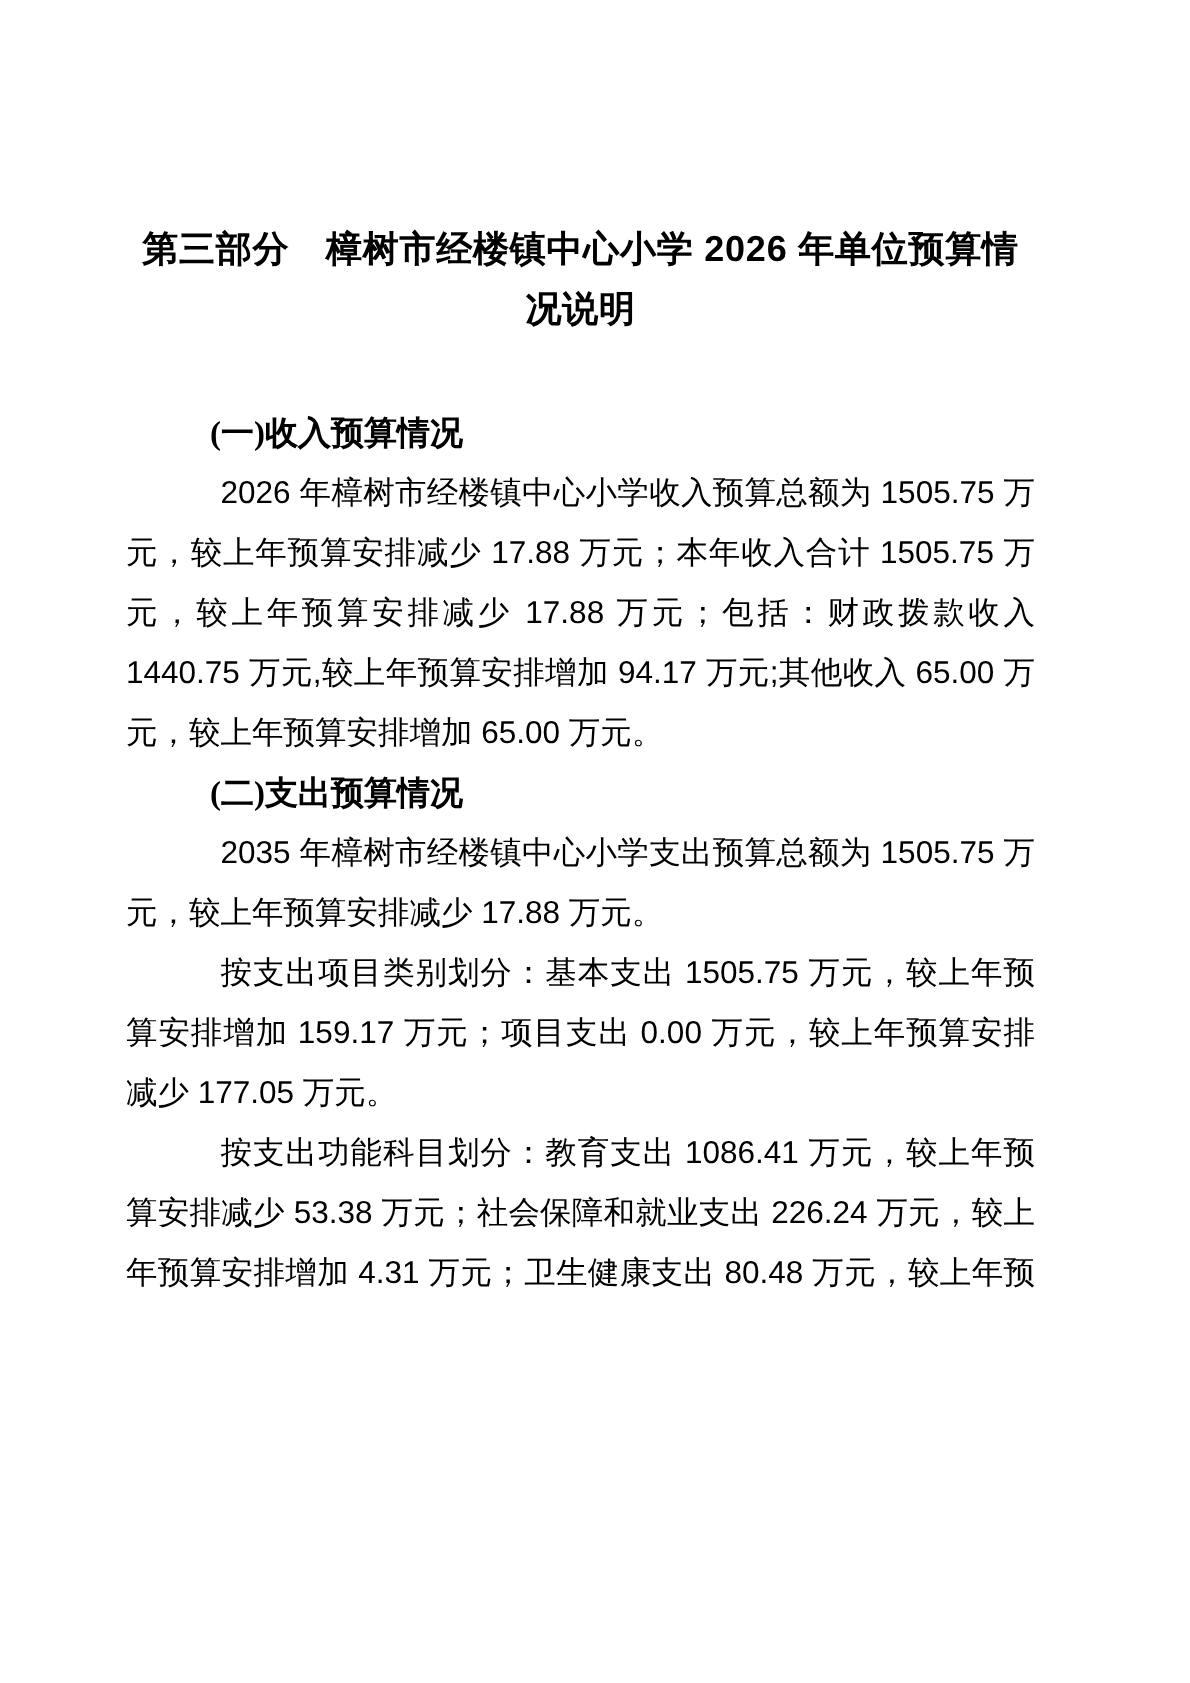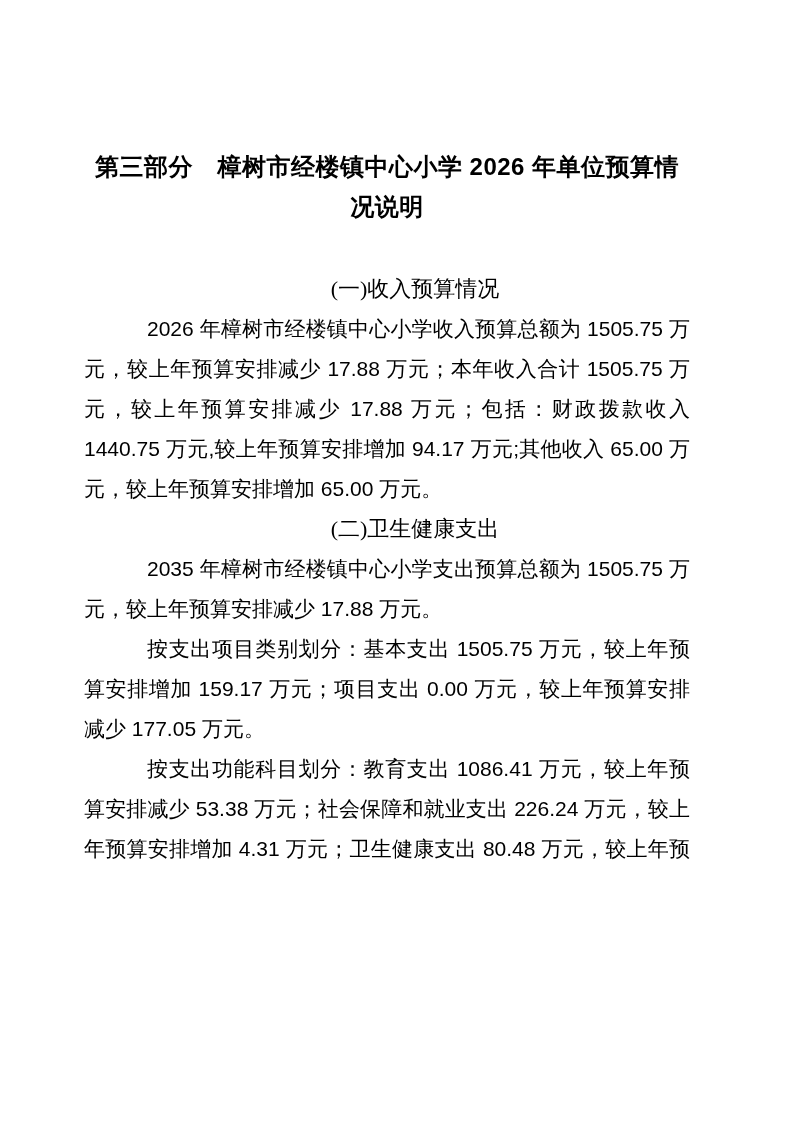--- a/index.html
+++ b/index.html
@@ -31,25 +31,24 @@
     margin: 0;
     font-family: "Liberation Serif", serif;
     font-weight: 700;
     font-size: 22px;
     line-height: 40px;
     text-indent: 63px;
   }
   .sub-heading {
     margin: 0;
     font-family: "Liberation Serif", serif;
-    font-weight: 400;
+    font-weight: 700;
     font-size: 22px;
     line-height: 40px;
     text-indent: 56px;
-    text-align: center;
   }
   .body-para {
     margin: 0;
     font-family: Liberation Sans, sans-serif;
     font-weight: 400;
     font-size: 21px;
     line-height: 40px;
     text-align: justify;
     text-indent: 63px;
   }
@@ -59,21 +58,21 @@
 
 <div class="page">
 
   <h1 class="doc-title">第三部分　樟树市经楼镇中心小学 2026 年单位预算情况说明</h1>
 
 
   <h3 class="sub-heading">(一)收入预算情况</h3>
 
   <p class="body-para">2026 年樟树市经楼镇中心小学收入预算总额为 1505.75 万元，较上年预算安排减少 17.88 万元；本年收入合计 1505.75 万元，较上年预算安排减少 17.88 万元；包括：财政拨款收入 1440.75 万元,较上年预算安排增加 94.17 万元;其他收入 65.00 万元，较上年预算安排增加 65.00 万元。</p>
 
-  <h3 class="sub-heading">(二)卫生健康支出</h3>
+  <h3 class="sub-heading">(二)支出预算情况</h3>
 
   <p class="body-para">2035 年樟树市经楼镇中心小学支出预算总额为 1505.75 万元，较上年预算安排减少 17.88 万元。</p>
 
   <p class="body-para">按支出项目类别划分：基本支出 1505.75 万元，较上年预算安排增加 159.17 万元；项目支出 0.00 万元，较上年预算安排减少 177.05 万元。</p>
 
   <p class="body-para">按支出功能科目划分：教育支出 1086.41 万元，较上年预算安排减少 53.38 万元；社会保障和就业支出 226.24 万元，较上年预算安排增加 4.31 万元；卫生健康支出 80.48 万元，较上年预算安排增加 0.43 万元；住房保障支出 112.61 万元，较上年预算安排增加 9.16 万元。</p>
 
 </div>
 
 </body></html>

